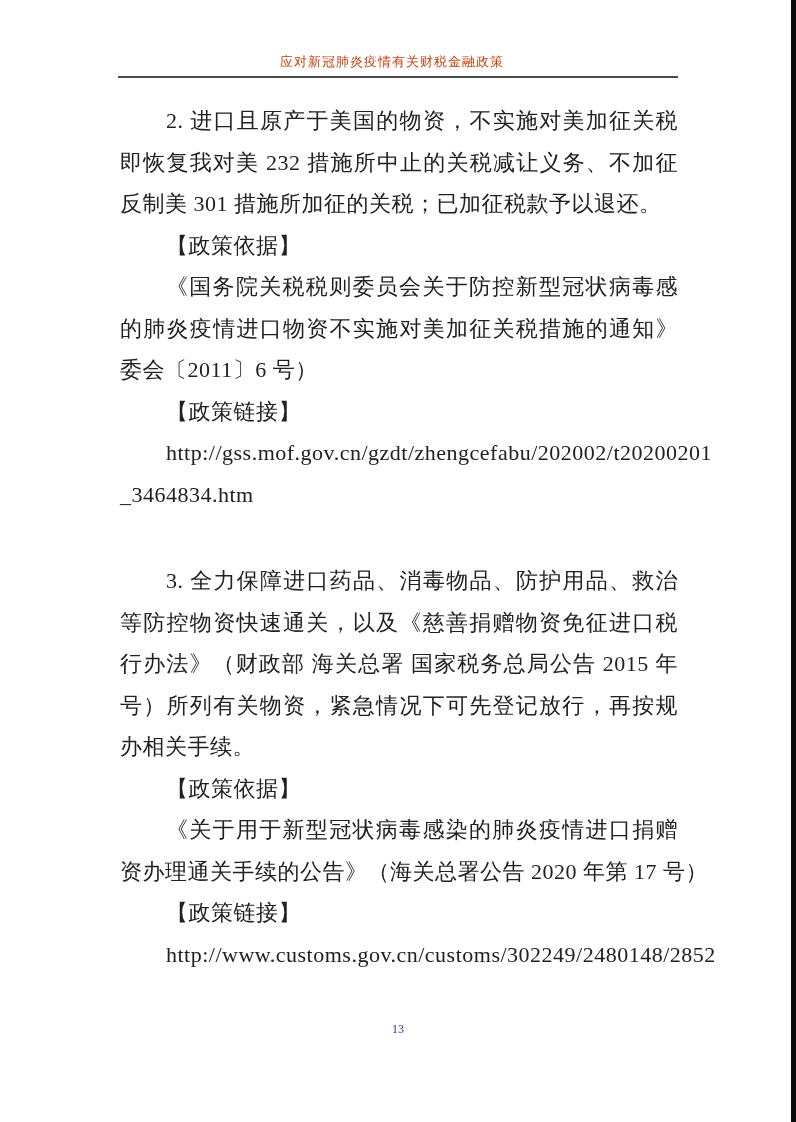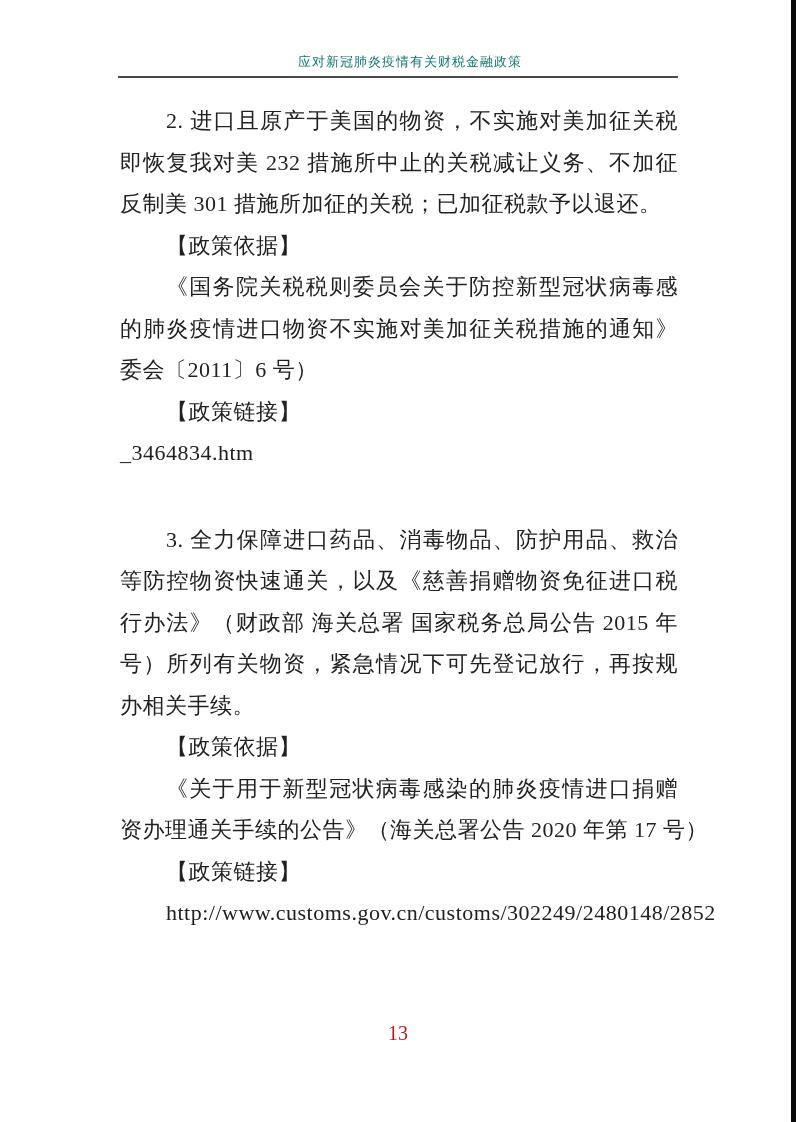--- a/index.html
+++ b/index.html
@@ -21,26 +21,26 @@
     position: absolute;
     top: 0;
     right: 0;
     width: 5px;
     height: 1122px;
     background: #0a0a0a;
   }
   .header-title {
     position: absolute;
     top: 53px;
-    left: 130px;
+    left: 112px;
     width: 560px;
     text-align: center;
     font-size: 13px;
     letter-spacing: 1px;
-    color: #0f766e;
+    color: #c2410c;
   }
   .header-rule {
     position: absolute;
     top: 76px;
     left: 118px;
     width: 560px;
     height: 2px;
     background: #4b4b4b;
   }
   .content {
@@ -67,22 +67,22 @@
   }
   .gap-before {
     margin-top: 45px;
   }
   .page-number {
     position: absolute;
     top: 1022px;
     left: 118px;
     width: 560px;
     text-align: center;
-    font-size: 20px;
-    color: #b91c1c;
+    font-size: 12px;
+    color: #4c1d95;
   }
 </style>
 </head>
 <body>
 
 <div class="page">
 
   <div class="scan-strip"></div>
 
   <div class="header-title">应对新冠肺炎疫情有关财税金融政策</div>
@@ -96,20 +96,21 @@
     <div class="line">反制美 301 措施所加征的关税；已加征税款予以退还。</div>
 
     <div class="line indent">【政策依据】</div>
 
     <div class="line indent fill">《国务院关税税则委员会关于防控新型冠状病毒感染</div>
     <div class="line fill">的肺炎疫情进口物资不实施对美加征关税措施的通知》（税</div>
     <div class="line">委会〔2011〕6 号）</div>
 
     <div class="line indent">【政策链接】</div>
 
+    <div class="line indent">http://gss.mof.gov.cn/gzdt/zhengcefabu/202002/t20200201</div>
     <div class="line">_3464834.htm</div>
 
     <div class="line indent fill gap-before">3. 全力保障进口药品、消毒物品、防护用品、救治器械</div>
     <div class="line fill">等防控物资快速通关，以及《慈善捐赠物资免征进口税收暂</div>
     <div class="line fill">行办法》（财政部 海关总署 国家税务总局公告 2015 年第 102</div>
     <div class="line fill">号）所列有关物资，紧急情况下可先登记放行，再按规定补</div>
     <div class="line">办相关手续。</div>
 
     <div class="line indent">【政策依据】</div>
 

